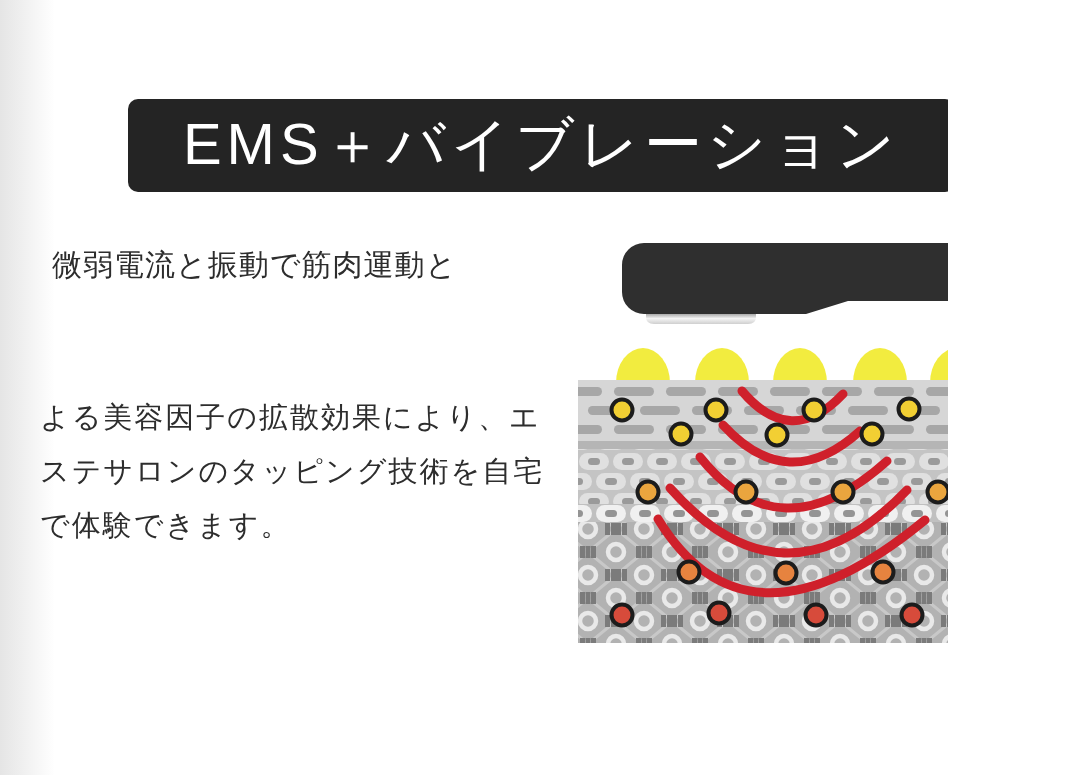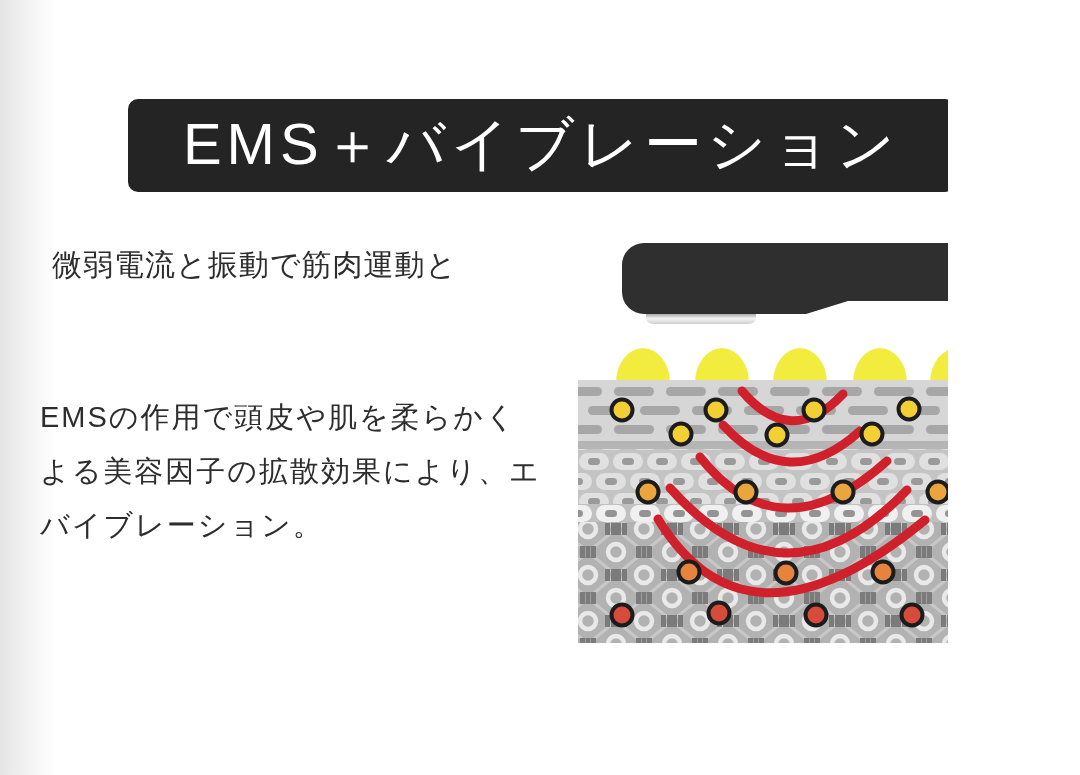--- a/index.html
+++ b/index.html
@@ -65,23 +65,23 @@
 
   <div class="header-box">
     <span class="header-title">EMS＋バイブレーション</span>
   </div>
 
   <div class="lead">
     <div>微弱電流と振動で筋肉運動と</div>
   </div>
 
   <div class="body-text">
-    <div>EMSの作用で頭皮や肌を柔らかく</div>
     <div>よる美容因子の拡散効果により、エ</div>
-    <div>バイブレーション。</div>
+    <div>ステサロンのタッピング技術を自宅</div>
+    <div>で体験できます。</div>
   </div>
 
   <svg class="illus" width="500" height="440" viewBox="0 0 500 440" aria-hidden="true">
     <defs>
       <linearGradient id="plateGrad" x1="0" y1="0" x2="0" y2="1">
         <stop offset="0" stop-color="#a9a9a9"></stop>
         <stop offset="0.45" stop-color="#f4f4f4"></stop>
         <stop offset="1" stop-color="#cfcfcf"></stop>
       </linearGradient>
 

